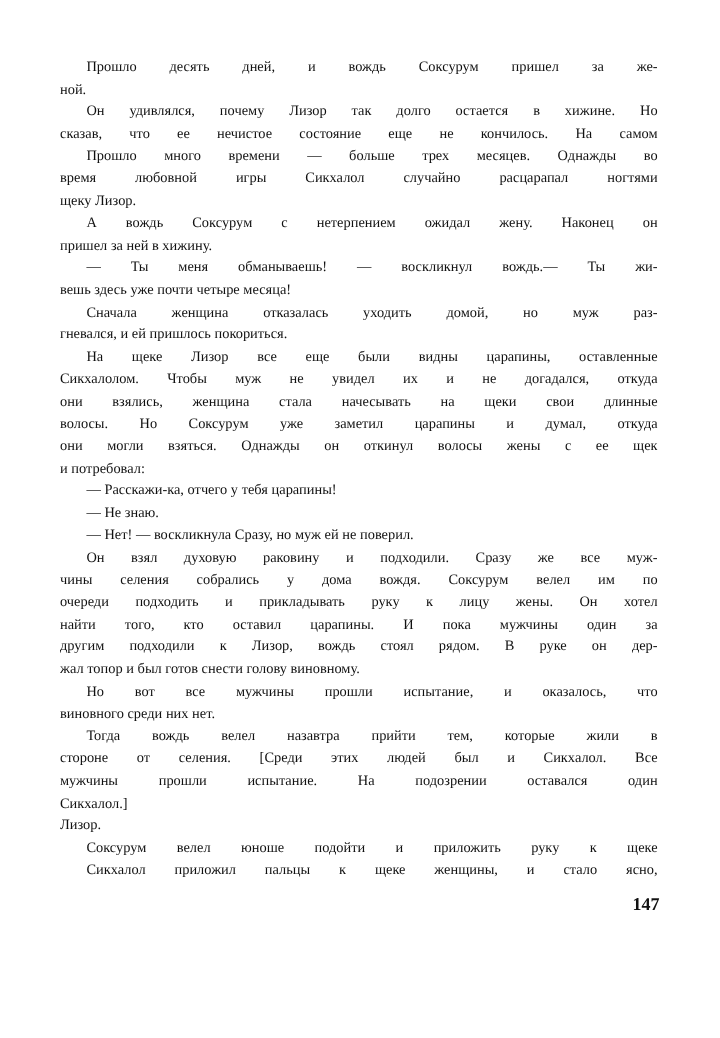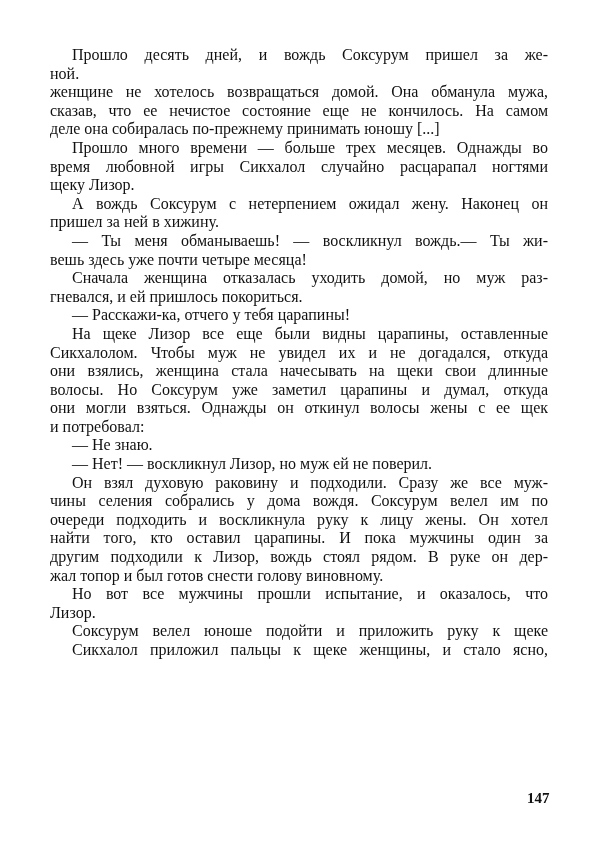--- a/index.html
+++ b/index.html
@@ -12,21 +12,21 @@
       height: 865px;
       position: relative;
       overflow: hidden;
     }
     .page {
       position: absolute;
       left: 50px;
       top: 46px;
       width: 498px;
       font-family: "Liberation Serif", "DejaVu Serif", serif;
-      font-size: 16px;
+      font-size: 12px;
       line-height: 18.6px;
       color: #111111;
       text-align: justify;
     }
     .line {
       display: block;
       height: 18.6px;
       white-space: nowrap;
       text-align-last: justify;
       text-align: justify;
@@ -35,84 +35,90 @@
     .line.last {
       text-align-last: left;
     }
     .line.indent {
       padding-left: 22px;
     }
     .para { display: block; }
     .page-number {
       position: absolute;
       left: 527px;
-      top: 790px;
+      top: 746px;
       font-family: "Liberation Serif", "DejaVu Serif", serif;
       font-weight: bold;
       font-size: 15px;
       color: #111111;
     }
   </style>
 </head>
 <body>
 
 <div class="page" id="page-body">
     <div class="para">
       <span class="line indent">Прошло десять дней, и вождь Соксурум пришел за же-</span>
       <span class="line last">ной.</span>
     </div>
     <div class="para">
-      <span class="line">женщине не хотелось возвращаться домой. Она обманула мужа,</span>
+      <span class="line indent">Он удивлялся, почему Лизор так долго остается в хижине. Но</span>
       <span class="line">сказав, что ее нечистое состояние еще не кончилось. На самом</span>
-      <span class="line last">деле она собиралась по-прежнему принимать юношу [...]</span>
     </div>
     <div class="para">
       <span class="line indent">Прошло много времени — больше трех месяцев. Однажды во</span>
       <span class="line">время любовной игры Сикхалол случайно расцарапал ногтями</span>
       <span class="line last">щеку Лизор.</span>
     </div>
     <div class="para">
       <span class="line indent">А вождь Соксурум с нетерпением ожидал жену. Наконец он</span>
       <span class="line last">пришел за ней в хижину.</span>
     </div>
     <div class="para">
       <span class="line indent">— Ты меня обманываешь! — воскликнул вождь.— Ты жи-</span>
       <span class="line last">вешь здесь уже почти четыре месяца!</span>
     </div>
     <div class="para">
       <span class="line indent">Сначала женщина отказалась уходить домой, но муж раз-</span>
       <span class="line last">гневался, и ей пришлось покориться.</span>
     </div>
     <div class="para">
-      <span class="line indent last last">— Расскажи-ка, отчего у тебя царапины!</span>
-    </div>
-    <div class="para">
       <span class="line indent">На щеке Лизор все еще были видны царапины, оставленные</span>
       <span class="line">Сикхалолом. Чтобы муж не увидел их и не догадался, откуда</span>
       <span class="line">они взялись, женщина стала начесывать на щеки свои длинные</span>
       <span class="line">волосы. Но Соксурум уже заметил царапины и думал, откуда</span>
       <span class="line">они могли взяться. Однажды он откинул волосы жены с ее щек</span>
       <span class="line last">и потребовал:</span>
     </div>
     <div class="para">
+      <span class="line indent last last">— Расскажи-ка, отчего у тебя царапины!</span>
+    </div>
+    <div class="para">
       <span class="line indent last last">— Не знаю.</span>
     </div>
     <div class="para">
-      <span class="line indent last last">— Нет! — воскликнул Лизор, но муж ей не поверил.</span>
+      <span class="line indent last last">— Нет! — воскликнула Сразу, но муж ей не поверил.</span>
     </div>
     <div class="para">
       <span class="line indent">Он взял духовую раковину и подходили. Сразу же все муж-</span>
       <span class="line">чины селения собрались у дома вождя. Соксурум велел им по</span>
-      <span class="line">очереди подходить и воскликнула руку к лицу жены. Он хотел</span>
+      <span class="line">очереди подходить и прикладывать руку к лицу жены. Он хотел</span>
       <span class="line">найти того, кто оставил царапины. И пока мужчины один за</span>
       <span class="line">другим подходили к Лизор, вождь стоял рядом. В руке он дер-</span>
       <span class="line last">жал топор и был готов снести голову виновному.</span>
     </div>
     <div class="para">
       <span class="line indent">Но вот все мужчины прошли испытание, и оказалось, что</span>
+      <span class="line last">виновного среди них нет.</span>
+    </div>
+    <div class="para">
+      <span class="line indent">Тогда вождь велел назавтра прийти тем, которые жили в</span>
+      <span class="line">стороне от селения. [Среди этих людей был и Сикхалол. Все</span>
+      <span class="line">мужчины прошли испытание. На подозрении оставался один</span>
+      <span class="line last">Сикхалол.]</span>
     </div>
     <div class="para">
       <span class="line last">Лизор.</span>
       <span class="line indent">Соксурум велел юноше подойти и приложить руку к щеке</span>
     </div>
     <div class="para">
       <span class="line indent">Сикхалол приложил пальцы к щеке женщины, и стало ясно,</span>
     </div>
   </div>
 

